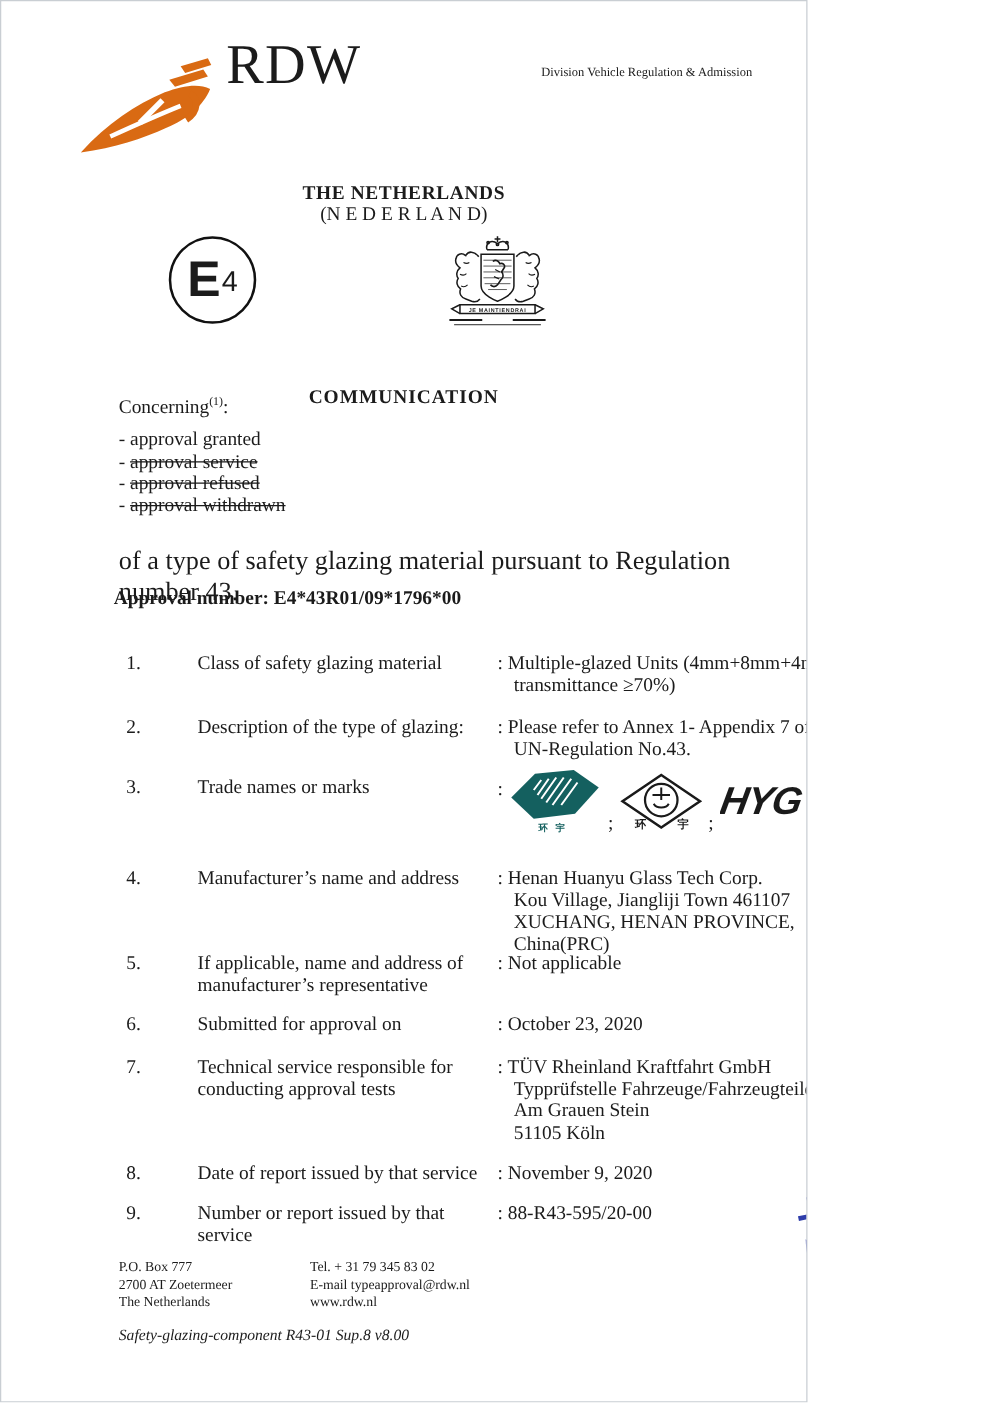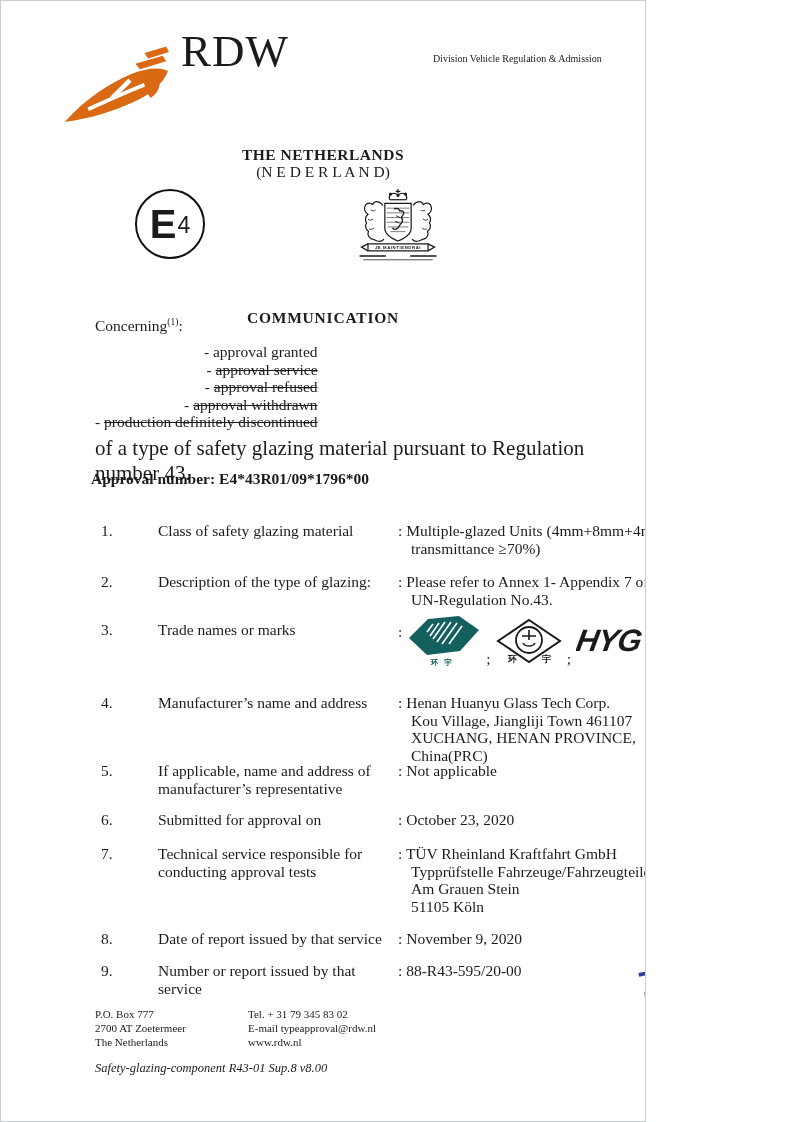--- a/index.html
+++ b/index.html
@@ -18,21 +18,21 @@
   .country{top:145px;font-size:15.5px;font-weight:bold;letter-spacing:.5px;}
   .country-native{top:162px;font-size:15.5px;}
   .communication{top:268px;font-size:15.5px;font-weight:bold;letter-spacing:.8px;margin-top:40px;}
   .emark{top:188px;left:134px;width:66px;height:66px;border:2.5px solid #111;border-radius:50%;
     display:flex;align-items:center;justify-content:center;font-family:"Liberation Sans",sans-serif;}
   .emark .e{font-size:40px;font-weight:bold;line-height:1;}
   .emark .n{font-size:23px;margin-left:1px;margin-top:2px;}
   
   .concerning{top:316px;left:94px;font-size:15.5px;}
   .concerning sup{font-size:9.5px;}
-  .options{top:342px;left:94px;font-size:15.5px;line-height:17.6px;text-align:right;}
+  .options{top:342px;left:94px;font-size:15.5px;line-height:17.6px;}
   .struck{text-decoration:line-through;}
   .subject{top:435px;left:94px;font-size:21px;}
   .approval{top:469px;left:90px;font-size:15.5px;font-weight:bold;}
   
   .item-row{position:absolute;left:0;width:100%;font-size:15.5px;line-height:17.5px;}
   .item-no{position:absolute;left:100px;}
   .item-label{position:absolute;left:157px;width:235px;}
   .item-value{position:absolute;left:397px;width:305px;padding-left:13px;text-indent:-13px;}
   
   .marks-row{top:614px;left:397px;display:flex;align-items:flex-end;gap:5px;font-size:15.5px;}
@@ -108,21 +108,20 @@
 
   <div class="abs center communication">COMMUNICATION</div>
 
   <div class="abs concerning"><span>Concerning</span><sup>(1)</sup><span>:</span></div>
 
   <div class="abs options">
     <div><span>-</span> <span>approval granted</span></div>
     <div><span>-</span> <span class="struck">approval service</span></div>
     <div><span>-</span> <span class="struck">approval refused</span></div>
     <div><span>-</span> <span class="struck">approval withdrawn</span></div>
-    <div><span>-</span> <span class="struck">production definitely discontinued</span></div>
   </div>
 
   <div class="abs subject">of a type of safety glazing material pursuant to Regulation number 43.</div>
 
   <div class="abs approval"><span>Approval number:</span> <span>E4*43R01/09*1796*00</span></div>
 
   <div class="item-row" style="top:521px">
     <div class="item-no">1.</div>
     <div class="item-label pre">Class of safety glazing material</div>
     <div class="item-value pre">: Multiple-glazed Units (4mm+8mm+4mm, light

